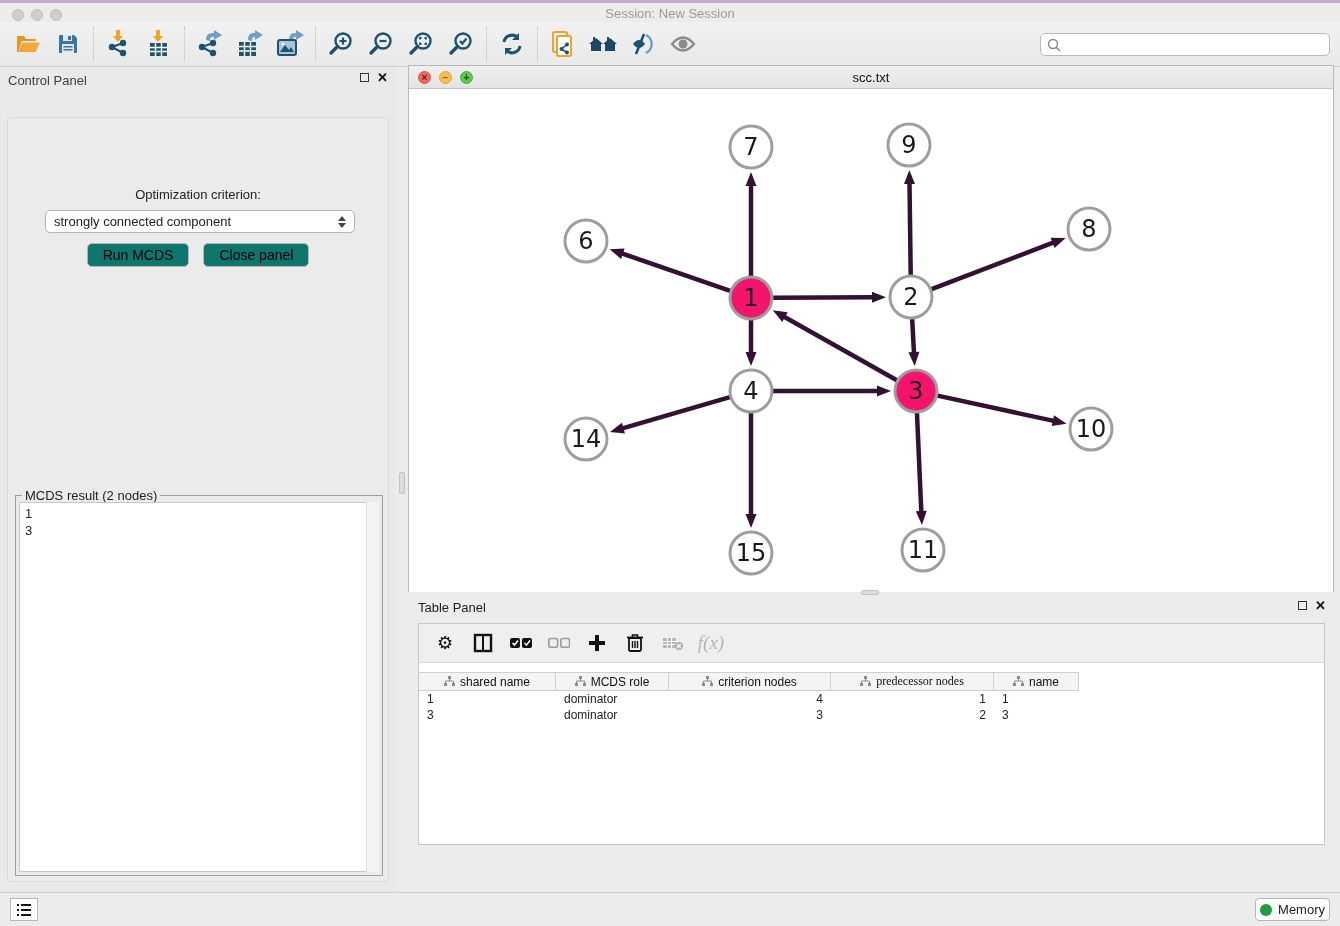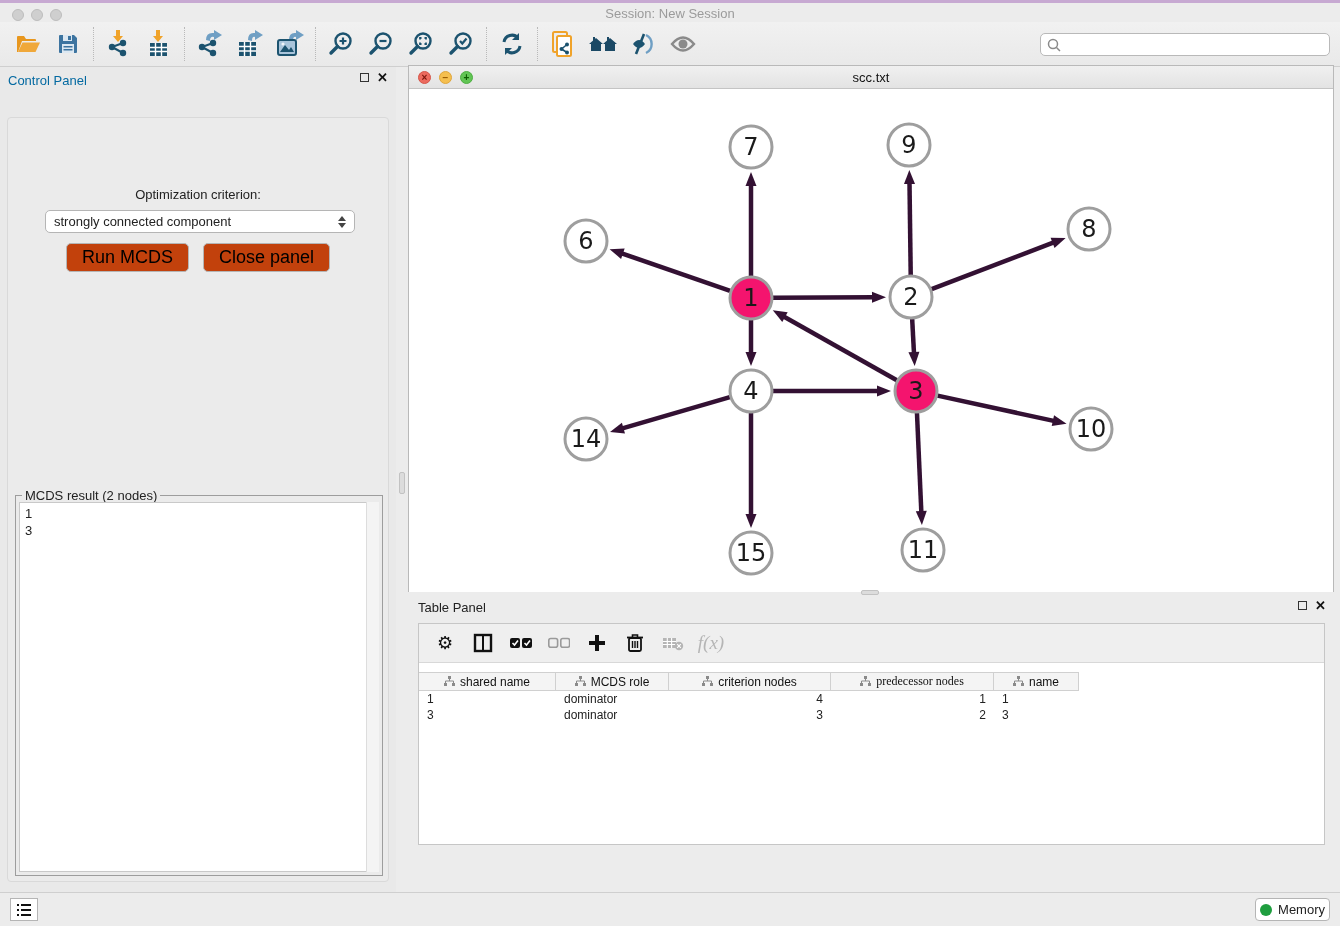--- a/index.html
+++ b/index.html
@@ -14,38 +14,38 @@
 
   
   .toolbar { position:absolute; left:0; top:22px; width:1340px; height:45px; background:linear-gradient(#f1f1f1,#e9e9e9); border-bottom:1px solid #cfcfcf; display:flex; align-items:center; padding-left:8px; }
   .tb-btn { width:40px; height:38px; display:flex; align-items:center; justify-content:center; cursor:pointer; }
   .tb-sep { width:1px; height:34px; margin:0 5px; border-left:1px dotted #b9b9b9; }
   .searchbox { position:absolute; right:10px; top:11px; width:290px; height:23px; background:#fff; border:1px solid #b9b9b9; border-radius:5px; display:flex; align-items:center; padding-left:5px; }
   .searchbox input { border:none; outline:none; flex:1; font-size:12px; height:18px; background:transparent; }
 
   
   .control-panel { position:absolute; left:0; top:67px; width:396px; height:825px; background:#e9e9e9; }
-  .cp-header { position:absolute; left:8px; top:6px; font-size:13px; color:#0369a1; }
+  .cp-header { position:absolute; left:8px; top:6px; font-size:13px; color:#404040; }
   .panel-icons { position:absolute; right:8px; top:6px; display:flex; gap:8px; align-items:center; }
   .float-ic { width:9px; height:9px; border:1.5px solid #333; display:inline-block; }
   .close-ic { font-size:13px; font-weight:bold; color:#111; line-height:9px; }
   .cp-tabs { position:absolute; left:0; top:29px; width:100%; display:flex; justify-content:center; }
   .cp-tab { font-size:13px; padding:3px 12px; background:#fff; border:1px solid #b9b9b9; border-right:none; color:#111; cursor:pointer; }
   .cp-tab:first-child { border-top-left-radius:4px; }
   .cp-tab.selected { background:#e2e2e2; color:#c4c4c4; border:1px solid #c9c9c9; border-top-right-radius:4px; border-top-left-radius:4px; }
   .cp-body { position:absolute; left:7px; top:50px; width:382px; height:765px; background:#ebebeb; border:1px solid #d9d9d9; border-radius:4px; }
   .crit-label { position:absolute; left:0; width:100%; top:69px; text-align:center; font-size:13px; }
   .crit-select { position:absolute; left:37px; top:92px; width:310px; height:23px; background:#fff; border:1px solid #b5b5b5; border-radius:5px; font-size:13px; display:flex; align-items:center; padding:0 8px; cursor:pointer; }
   .crit-select .val { flex:1; }
   .stepper { display:flex; flex-direction:column; gap:2px; align-items:center; }
   .stepper i { width:0; height:0; border-left:4px solid transparent; border-right:4px solid transparent; }
   .stepper .up { border-bottom:5px solid #444; }
   .stepper .dn { border-top:5px solid #444; }
   .cp-buttons { position:absolute; left:0; top:125px; width:100%; display:flex; justify-content:center; gap:14px; }
-  .btn { background:#c2410c; border:1px solid #b5b5b5; border-radius:5px; font-size:18px; padding:3px 15px; cursor:pointer; }
+  .btn { background:#0f766e; border:1px solid #b5b5b5; border-radius:5px; font-size:14px; padding:3px 15px; cursor:pointer; }
   .result-box { position:absolute; left:7px; top:377px; width:368px; height:381px; border:1px solid #9d9d9d; }
   .result-legend { position:absolute; left:6px; top:-8px; background:#ebebeb; font-size:13px; padding:0 3px; }
   .result-area { position:absolute; left:3px; top:6px; right:3px; bottom:3px; background:#fff; border:1px solid #c9c9c9; font-size:13px; line-height:17px; padding:2px 5px; white-space:pre; overflow:hidden; }
   .result-scroll { position:absolute; right:3px; top:6px; bottom:3px; width:13px; background:#f4f4f4; border-left:1px solid #ddd; }
 
   .v-splitter { position:absolute; left:396px; top:67px; width:12px; height:825px; background:#ececec; }
   .v-handle { position:absolute; left:3px; top:405px; width:6px; height:22px; background:#dcdcdc; border:1px solid #c2c2c2; border-radius:2px; }
 
   
   .net-window { position:absolute; left:408px; top:65px; width:926px; height:527px; border:1px solid #b9b9b9; background:#fff; }

